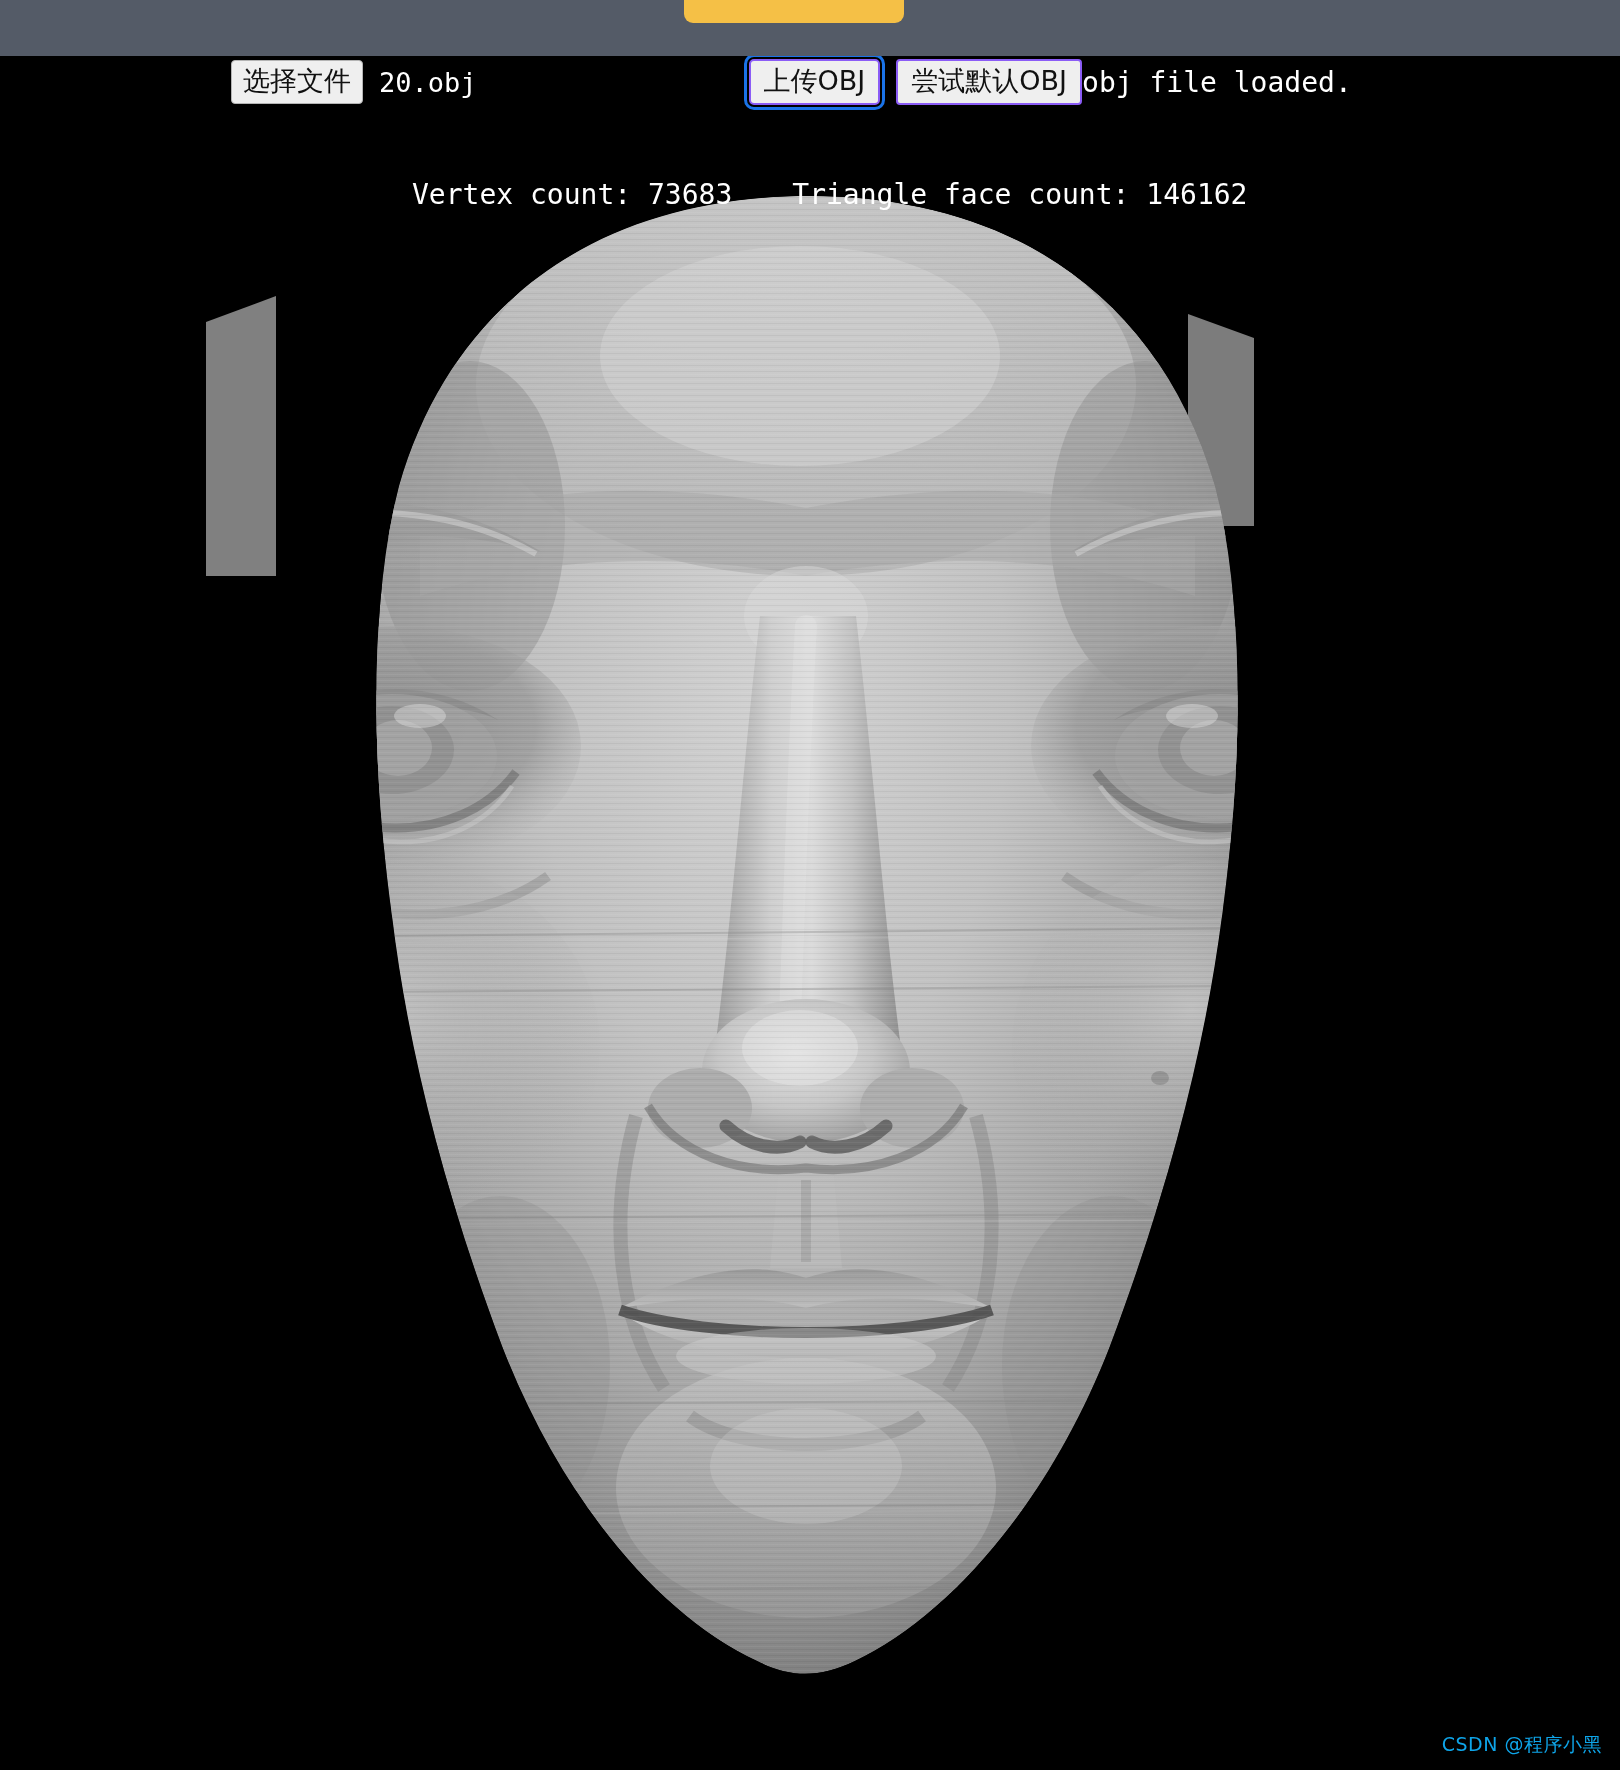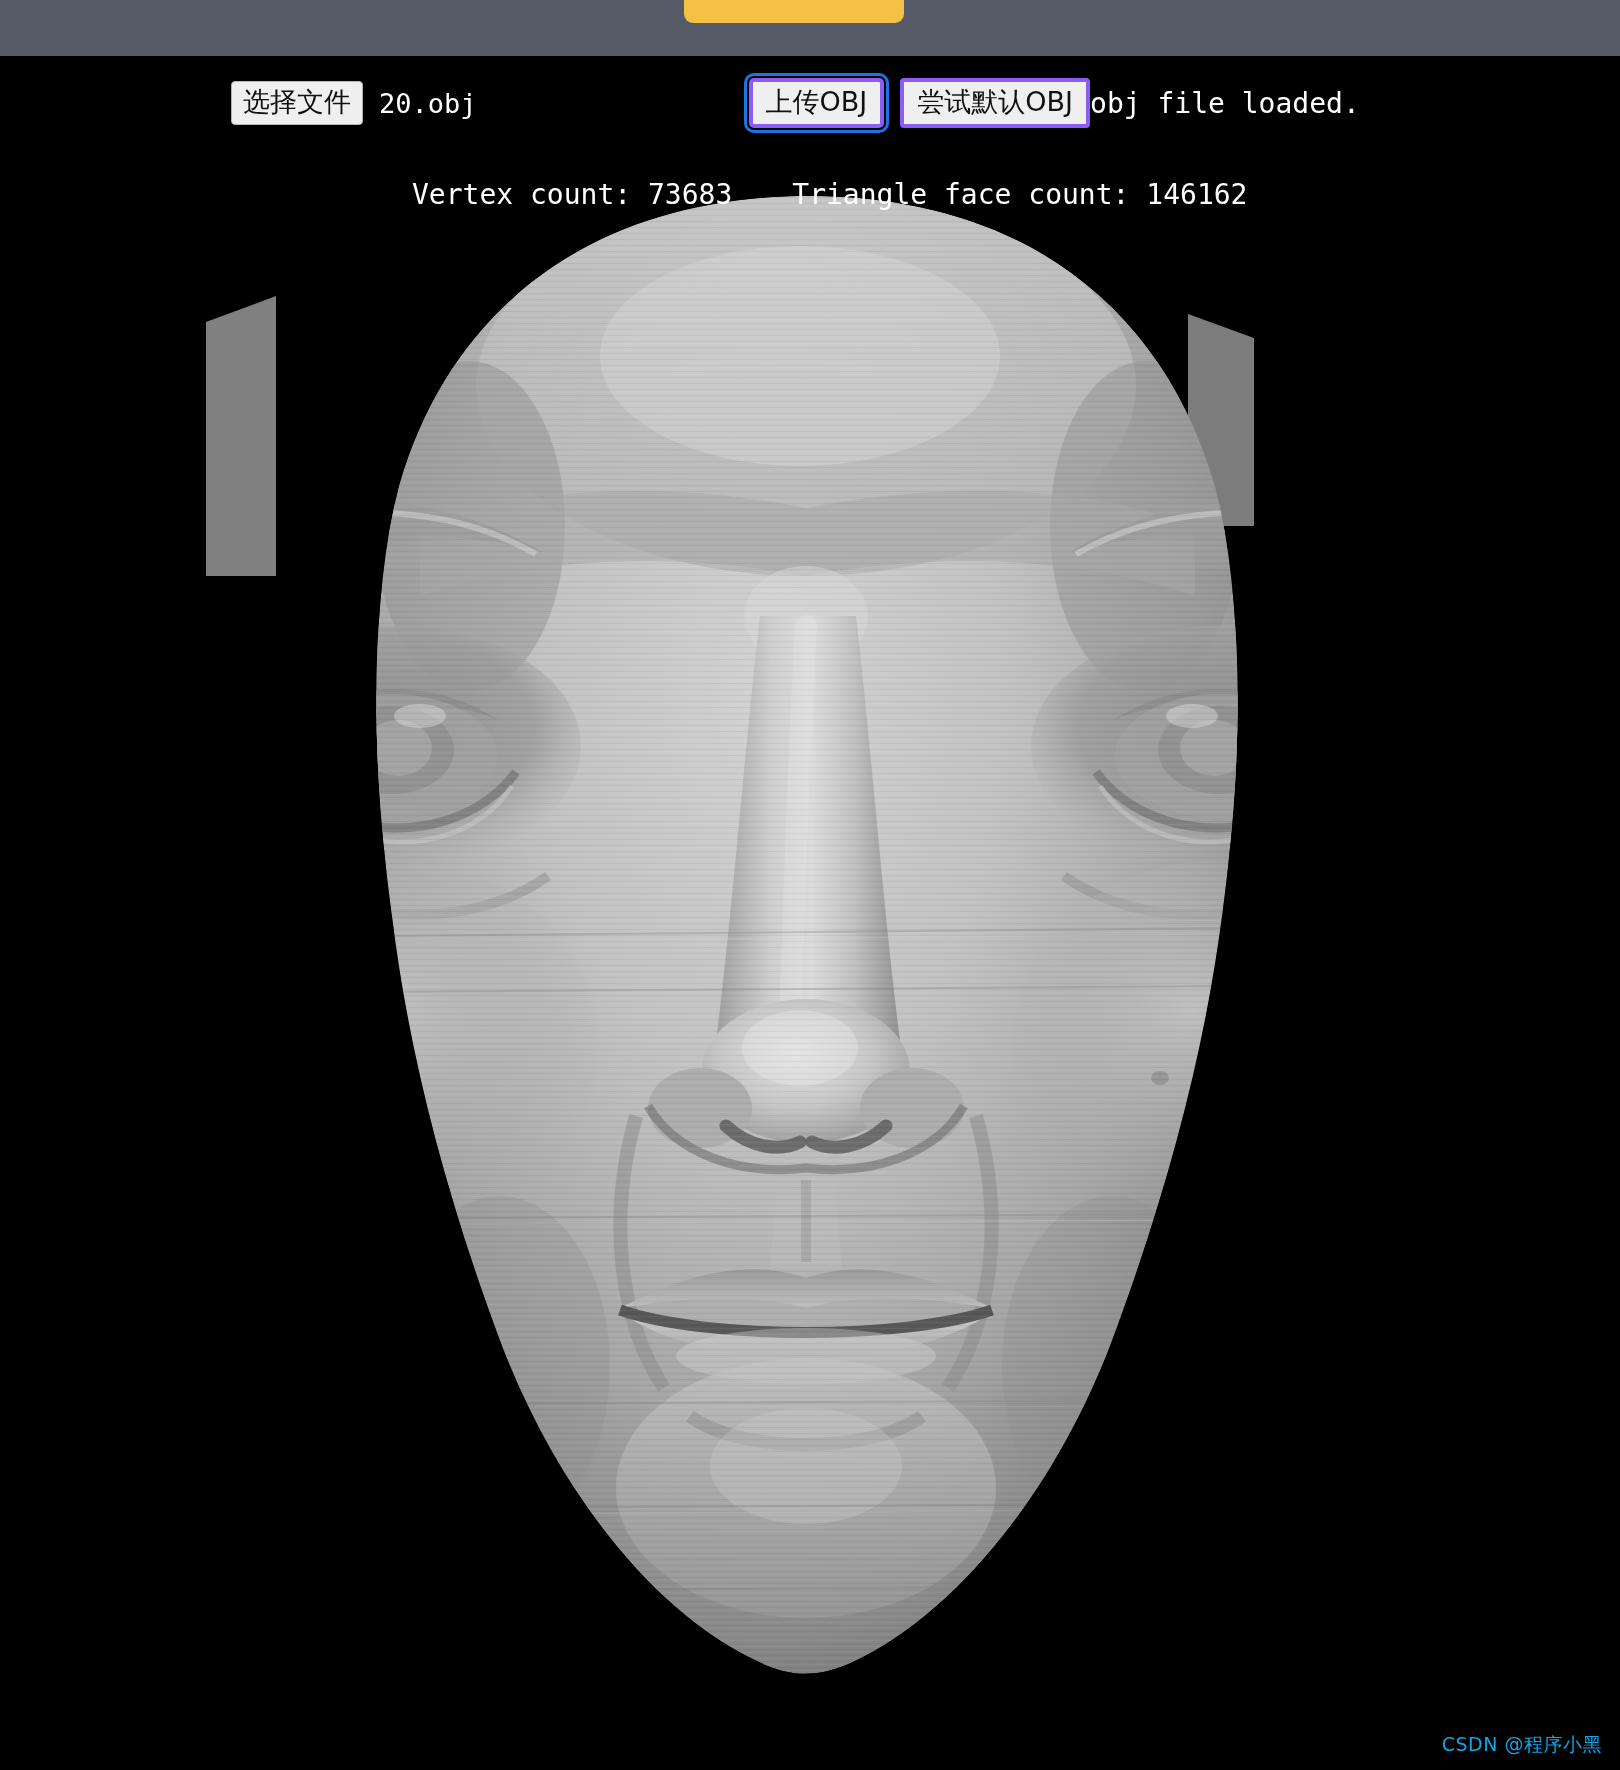--- a/index.html
+++ b/index.html
@@ -39,21 +39,21 @@
     left: 0; top: 56px;
     width: 1620px;
     height: 1714px;
     background: #000;
     overflow: hidden;
   }
 
   
   .controls {
     position: absolute;
-    left: 0; top: 24px;
+    left: 0; top: 3px;
     width: 1620px;
     height: 46px;
     z-index: 40;
     display: flex;
     align-items: center;
     padding-left: 231px;
     box-sizing: border-box;
   }
   .file-control {
     display: flex;
@@ -73,21 +73,21 @@
   }
   .file-name {
     color: #fff;
     font-family: "DejaVu Sans Mono", monospace;
     font-size: 27px;
     margin-left: 16px;
     white-space: nowrap;
   }
   .upload-btn {
     background: #efefef;
-    border: 4px solid #8b5cf6;
+    border: 2px solid #8b5cf6;
     border-radius: 4px;
     color: #111;
     font-size: 27px;
     line-height: 1;
     padding: 6px 13px 9px 13px;
     font-family: "DejaVu Sans", sans-serif;
     white-space: nowrap;
     margin-left: 0;
   }
   .upload-btn.focused {

